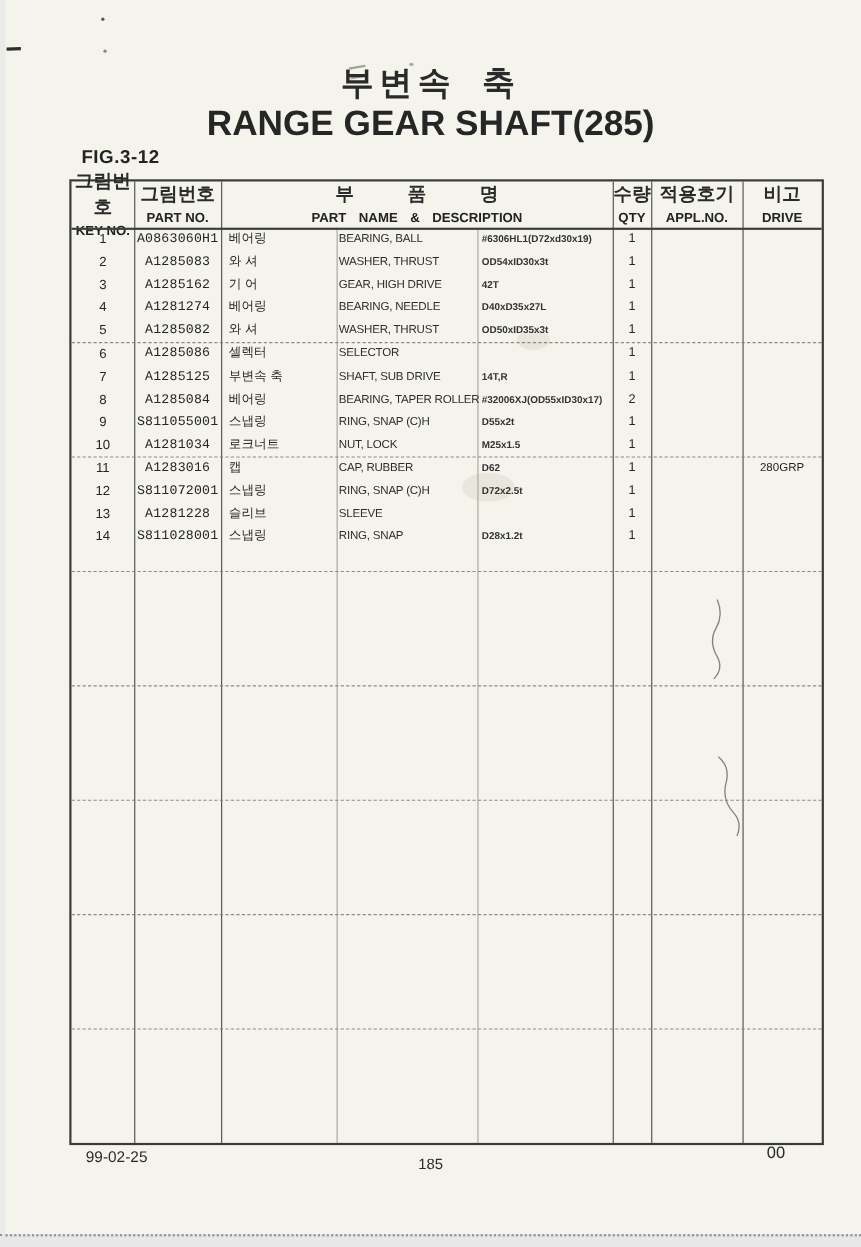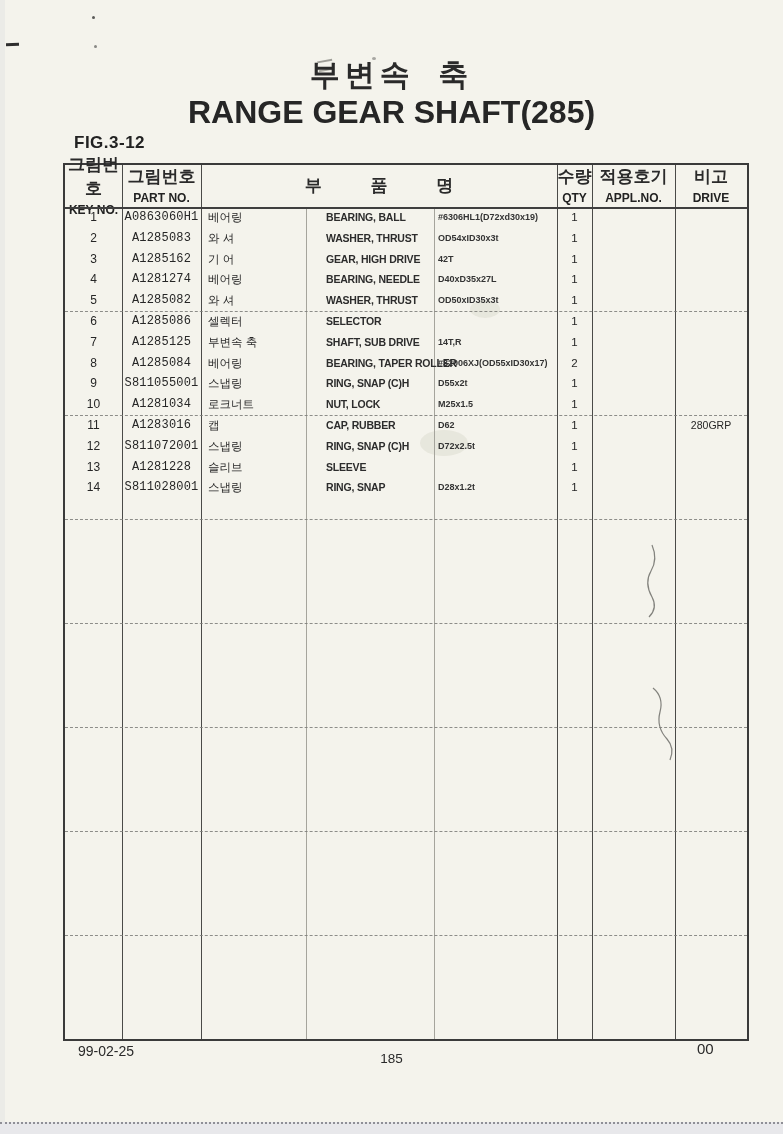--- a/index.html
+++ b/index.html
@@ -53,21 +53,21 @@
   .h-appl{left:527px;width:83px;}
   .h-rmk{left:610px;width:72px;}
 
   
   .tbody{position:absolute;left:0;top:42px;width:682px;height:832px;}
   .trow{position:absolute;left:0;width:682px;height:21px;}
   .cell{position:absolute;top:0;height:21px;line-height:21px;white-space:nowrap;overflow:visible;color:#262626;}
   .c-key{left:0;width:57px;text-align:center;font-size:12px;}
   .c-pno{left:57px;width:79px;text-align:center;font-size:12px;letter-spacing:.2px;font-family:Liberation Mono, monospace;}
   .c-kr{left:136px;width:105px;padding-left:7px;box-sizing:border-box;font-size:11.5px;}
-  .c-en{left:241px;width:128px;padding-left:20px;box-sizing:border-box;font-size:10.5px;font-weight:700;letter-spacing:-.2px;color:#2c2c2c;}
+  .c-en{left:241px;width:128px;padding-left:2px;box-sizing:border-box;font-size:10.5px;font-weight:400;letter-spacing:-.2px;color:#2c2c2c;}
   .c-desc{left:369px;width:123px;padding-left:4px;box-sizing:border-box;font-size:9px;font-weight:600;color:#333;}
   .c-qty{left:492px;width:35px;text-align:center;font-size:11.5px;}
   .c-appl{left:527px;width:83px;text-align:center;font-size:10.5px;}
   .c-rmk{left:610px;width:72px;text-align:center;font-size:10.5px;}
 
   
   .foot-date{position:absolute;left:78px;top:1043px;font-size:14px;color:#2a2a2a;}
   .foot-page{position:absolute;left:0;top:1051px;width:783px;text-align:center;font-size:13.5px;color:#2a2a2a;}
   .foot-rev{position:absolute;left:697px;top:1040px;font-size:15px;color:#2a2a2a;}
 </style>
@@ -104,20 +104,21 @@
   <div class="hcell h-key">
     <span class="kr">그림번호</span>
     <span class="en">KEY NO.</span>
   </div>
   <div class="hcell h-pno">
     <span class="kr">그림번호</span>
     <span class="en">PART NO.</span>
   </div>
   <div class="hcell h-name">
     <span class="kr">부 품 명</span>
+    <span class="en">PART NAME &amp; DESCRIPTION</span>
   </div>
   <div class="hcell h-qty">
     <span class="kr">수량</span>
     <span class="en">QTY</span>
   </div>
   <div class="hcell h-appl">
     <span class="kr">적용호기</span>
     <span class="en">APPL.NO.</span>
   </div>
   <div class="hcell h-rmk">

